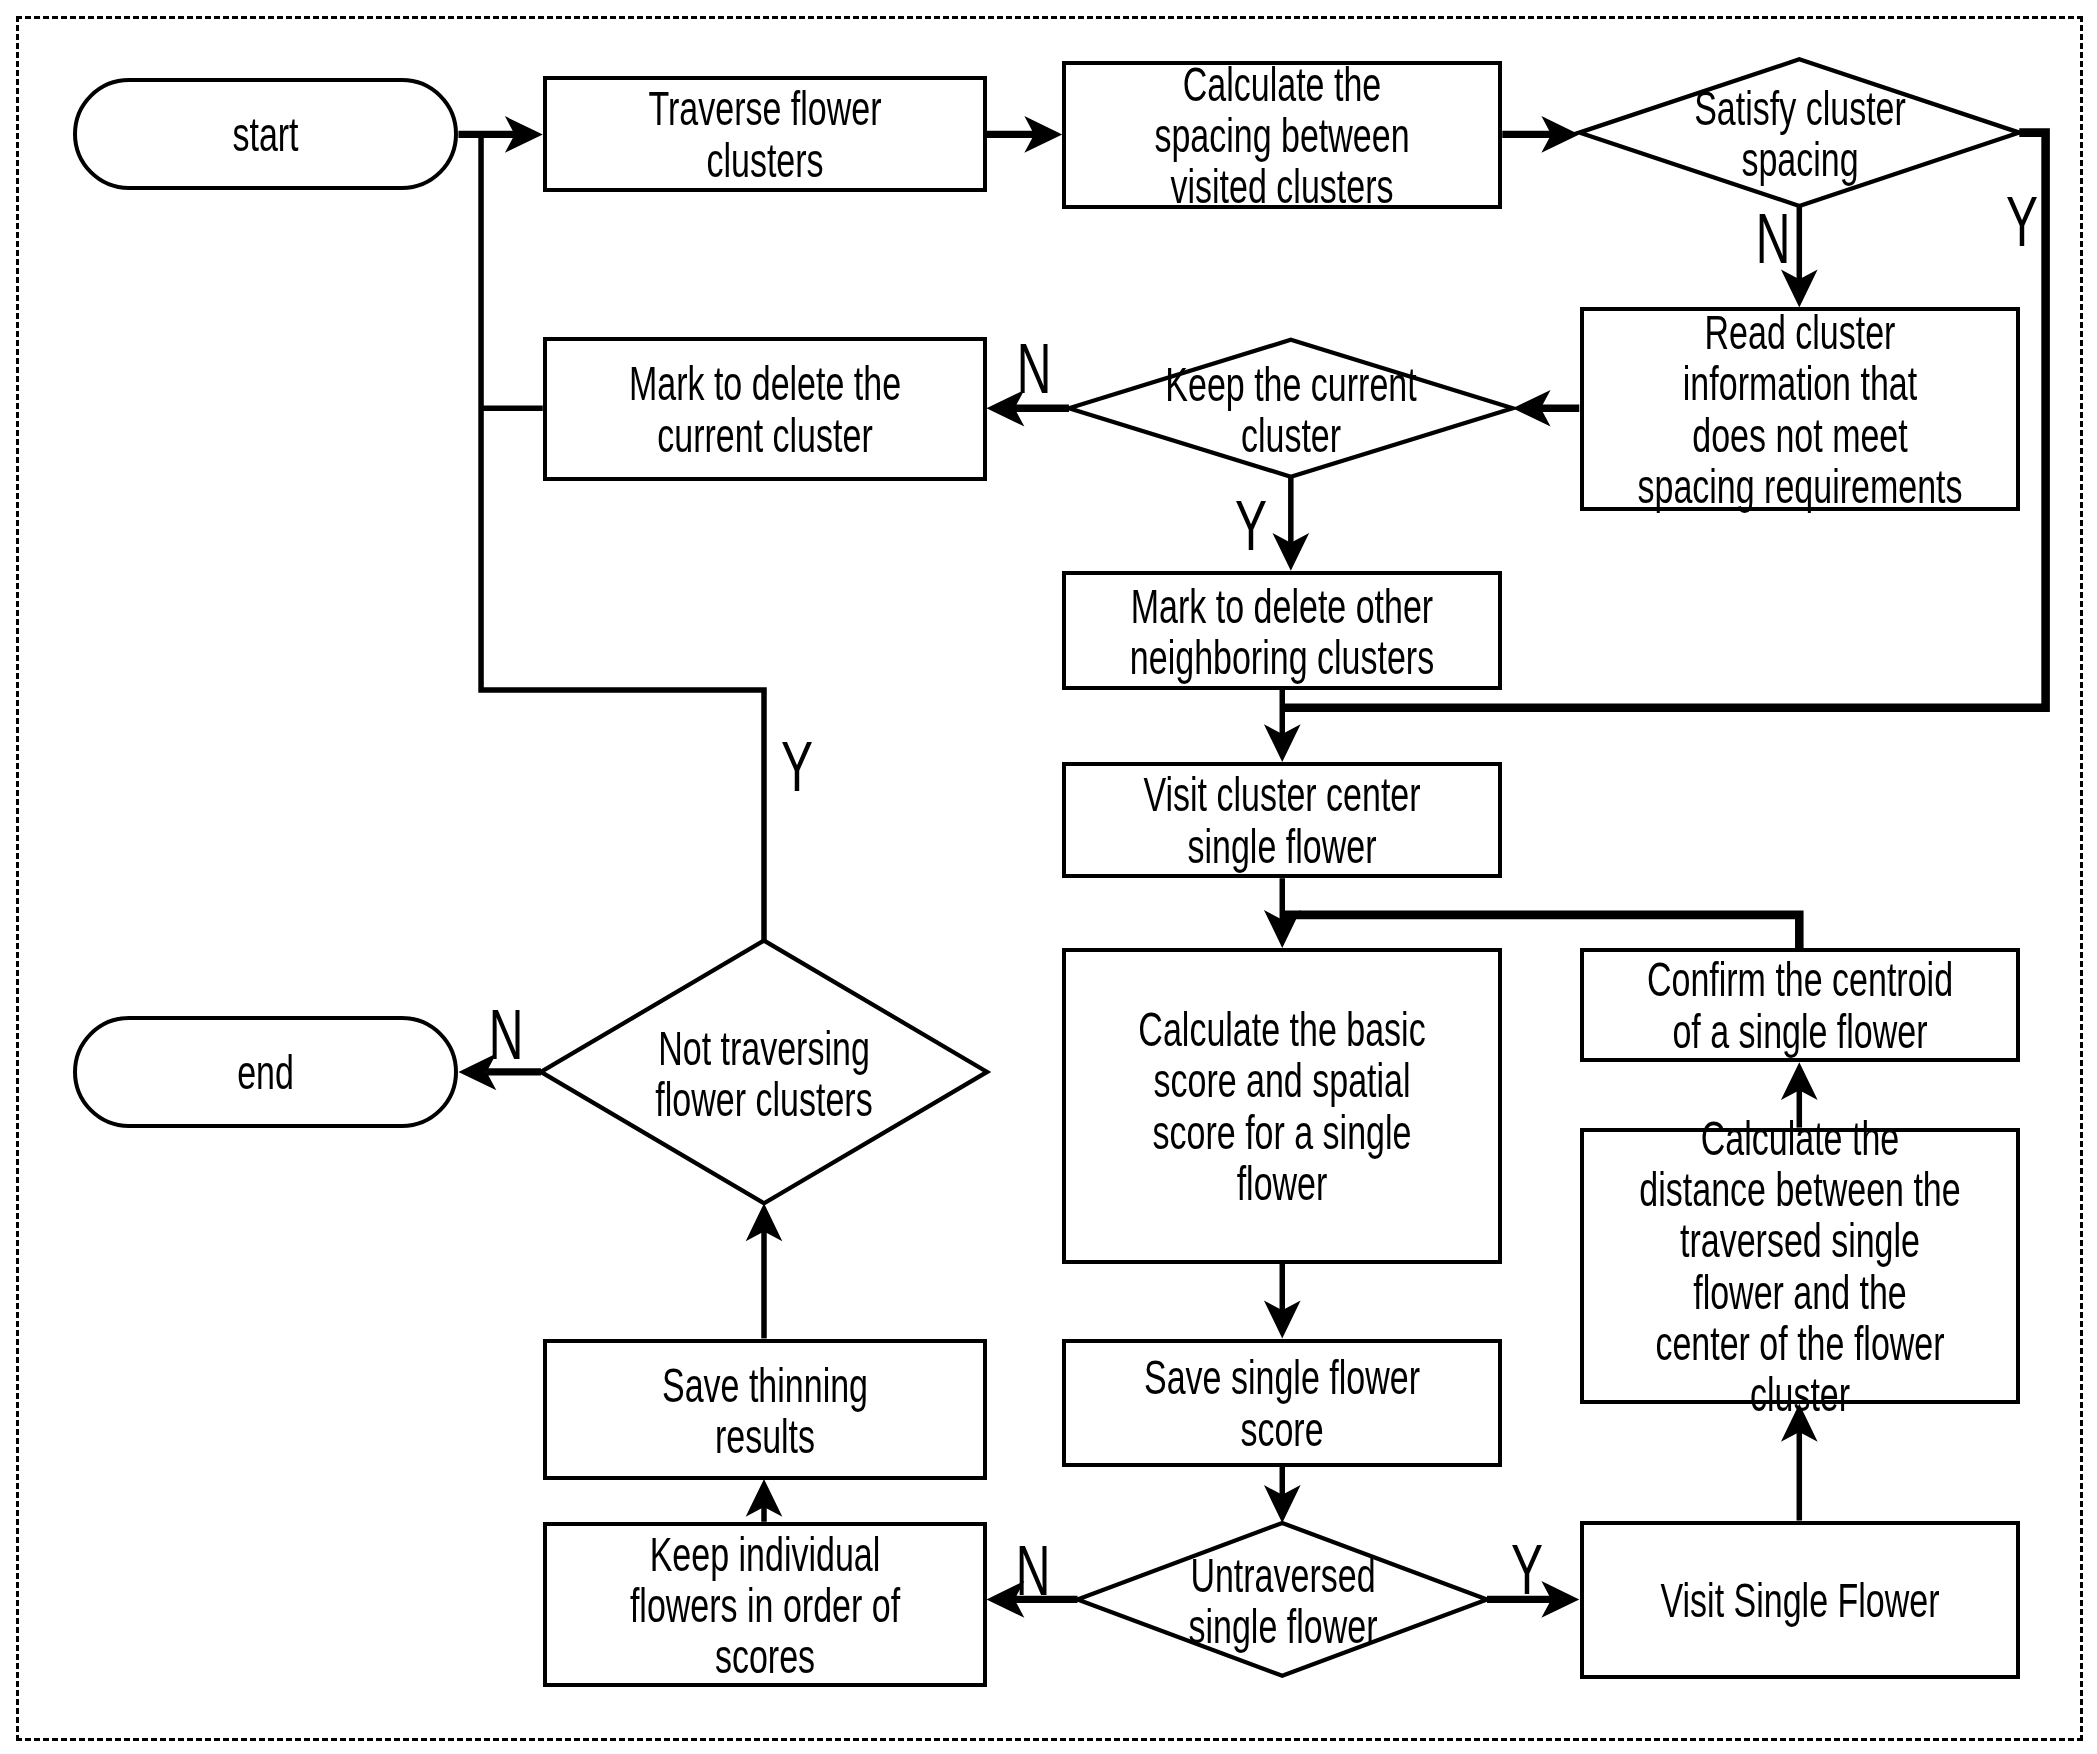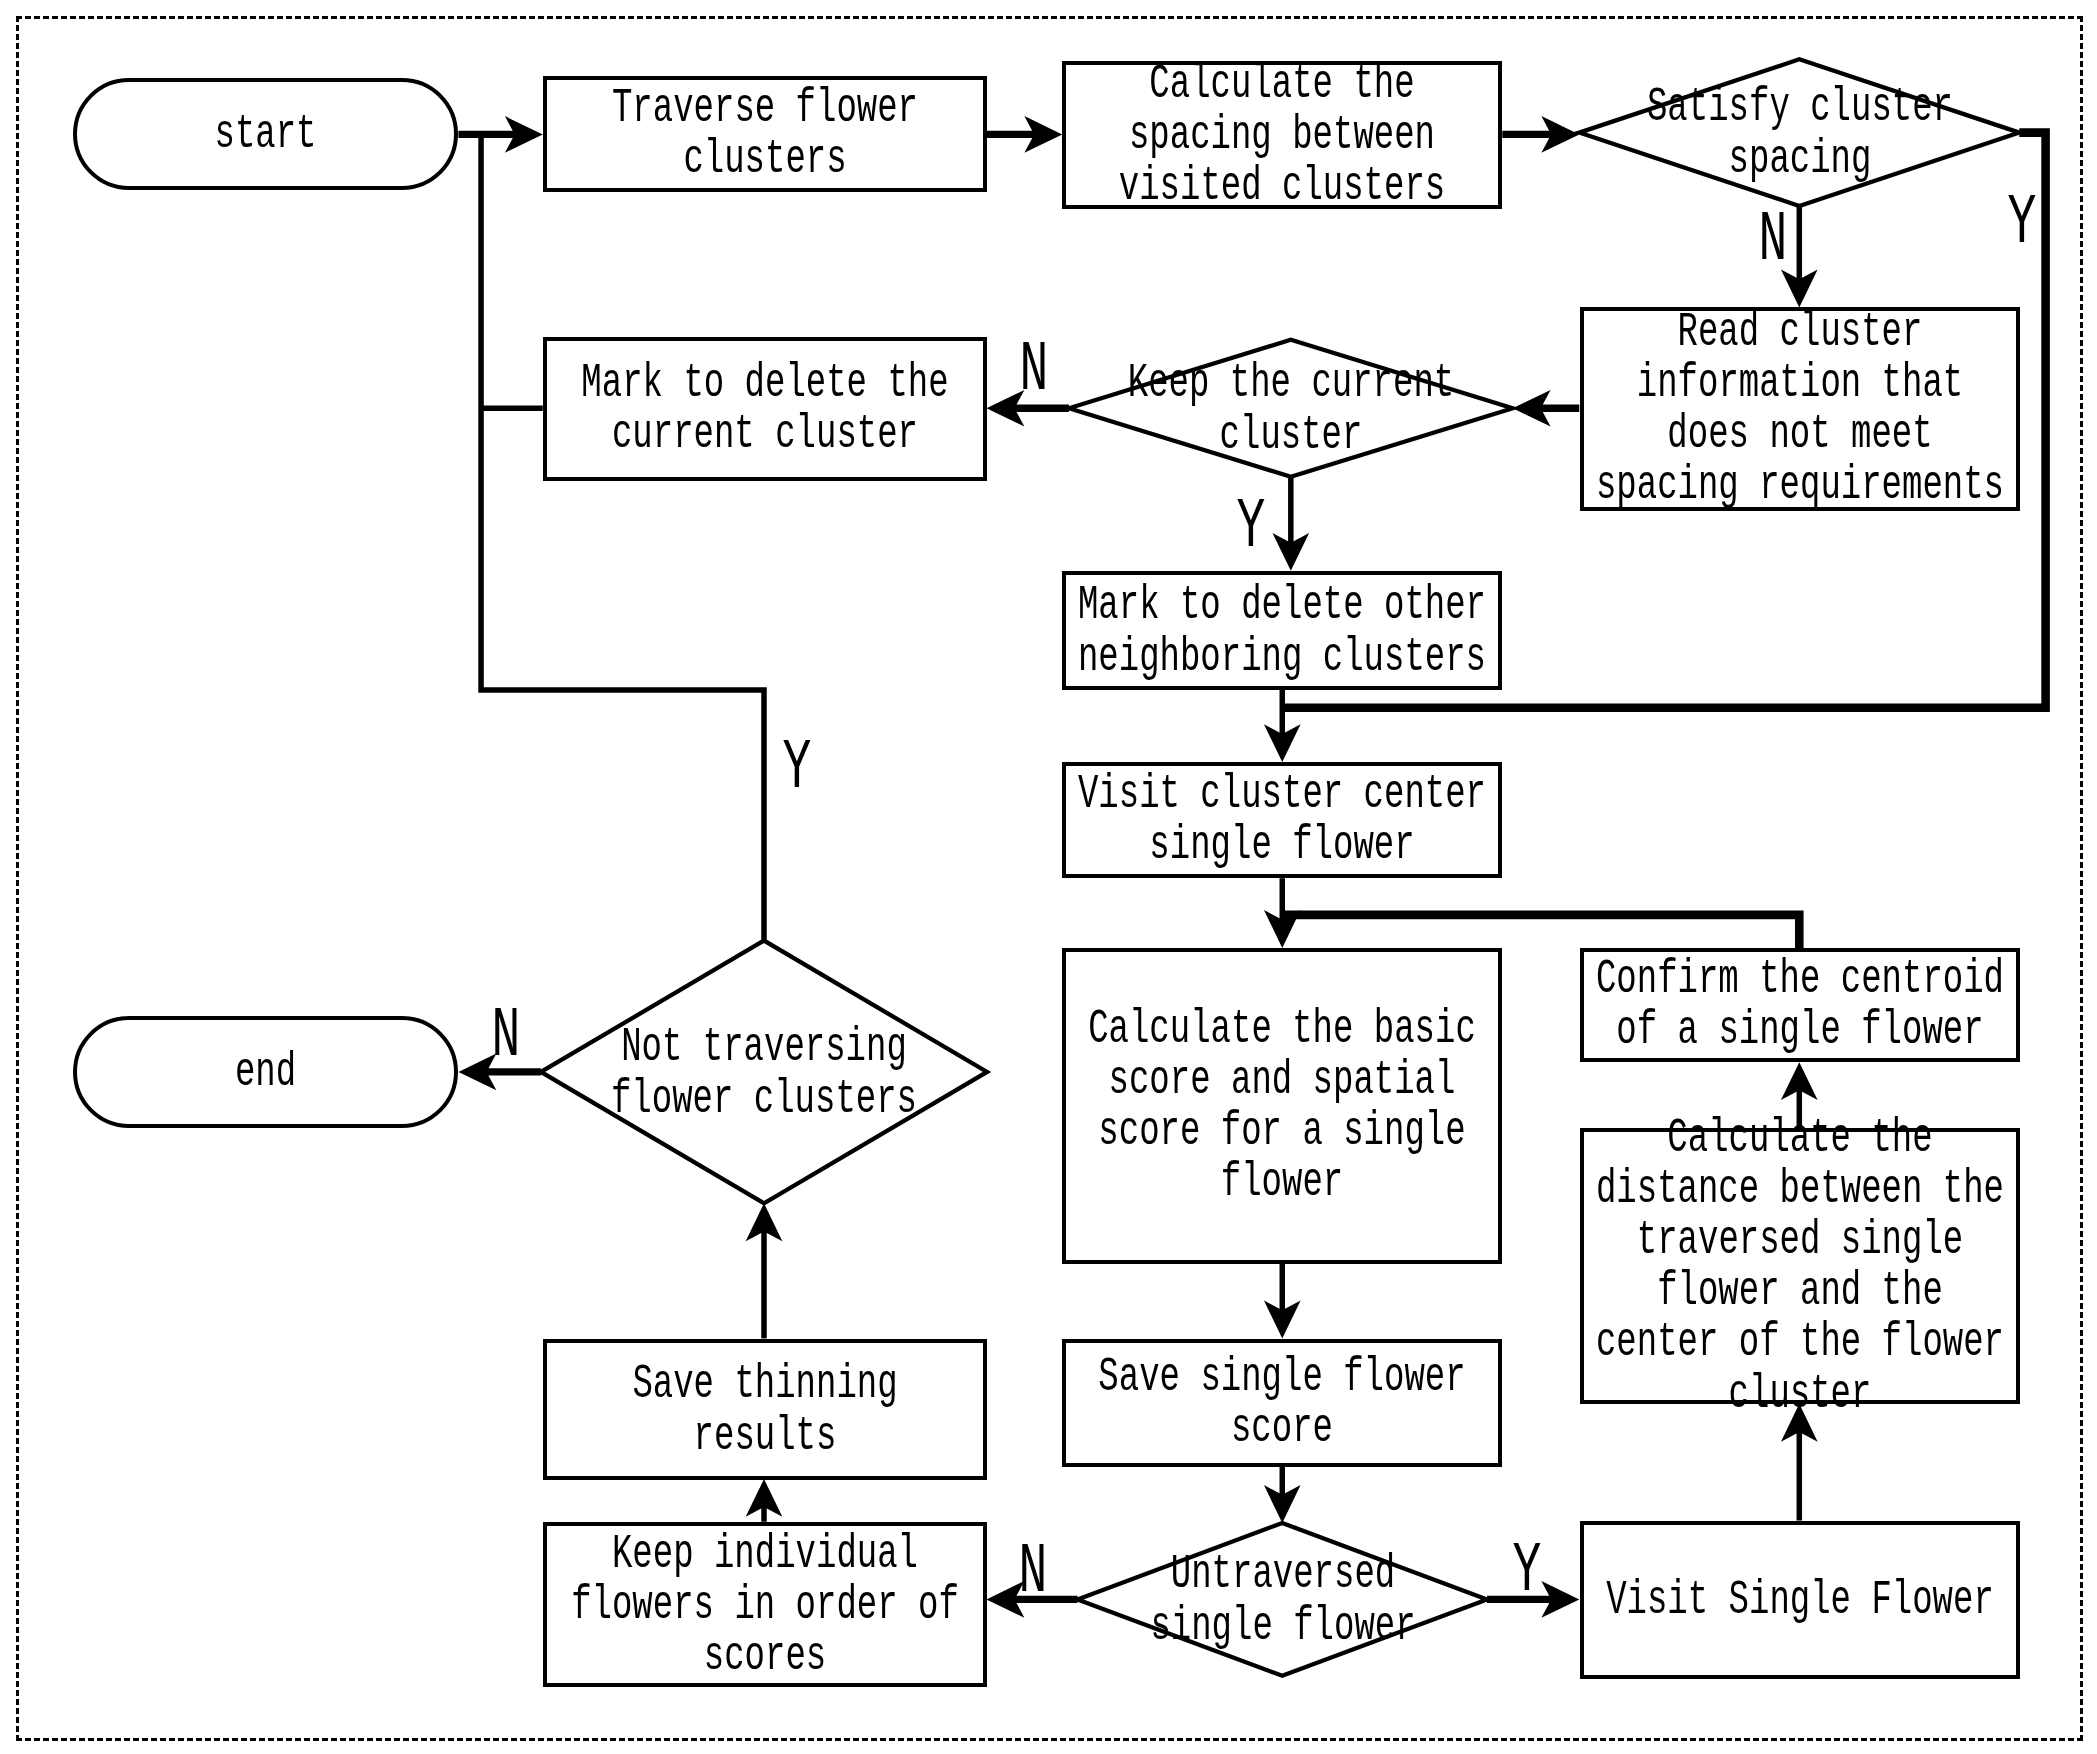--- a/index.html
+++ b/index.html
@@ -1,20 +1,20 @@
 <!DOCTYPE html>
 <html style="font-size:9.8px"><head>
 <meta charset="utf-8">
 <style>
   html,body{margin:0;padding:0;background:#ffffff;}
   #canvas{
     position:relative;
     width:2097px;height:1754px;
     background:#ffffff;
-    font-family:Liberation Mono, monospace;
+    font-family:Liberation Sans, sans-serif;
     color:#000;
     overflow:hidden;
   }
   #outer-border{
     position:absolute;left:16px;top:16px;width:2061px;height:1719px;
     border:3.1px dashed #000;
   }
   #wires{position:absolute;left:0;top:0;z-index:1;}
   .shape{position:absolute;box-sizing:border-box;background:#fff;z-index:2;}
   .box{border:4.3px solid #000;}

